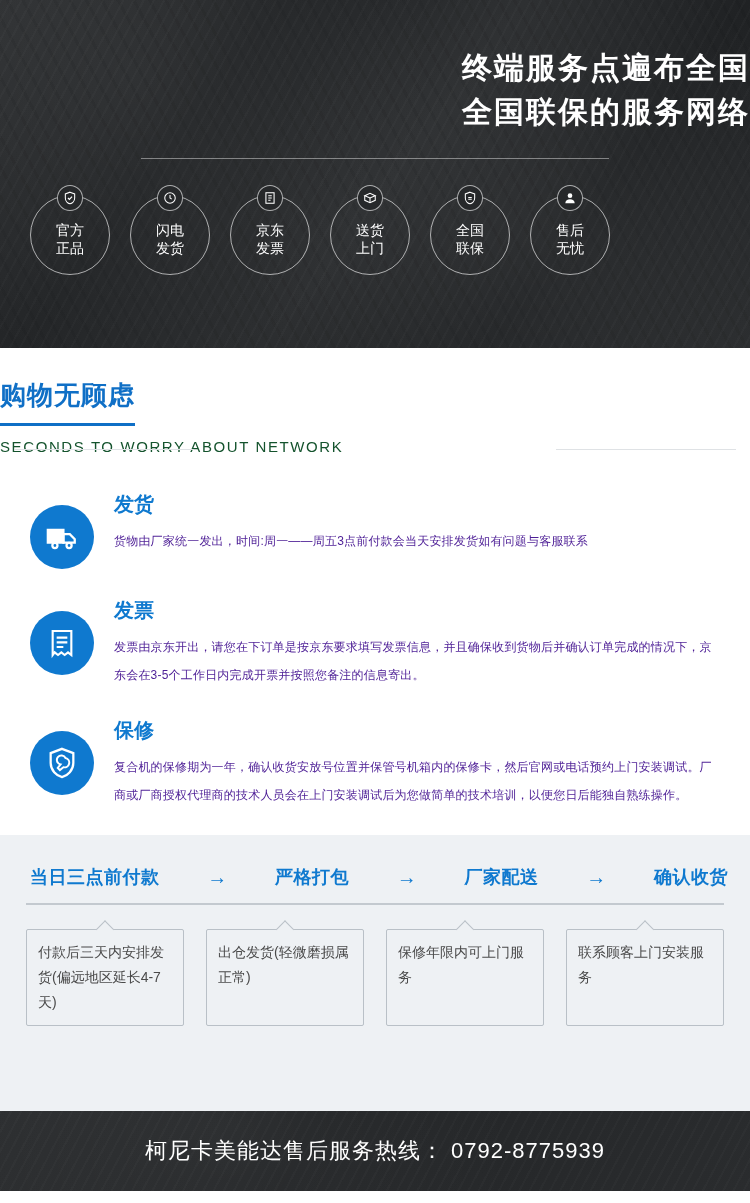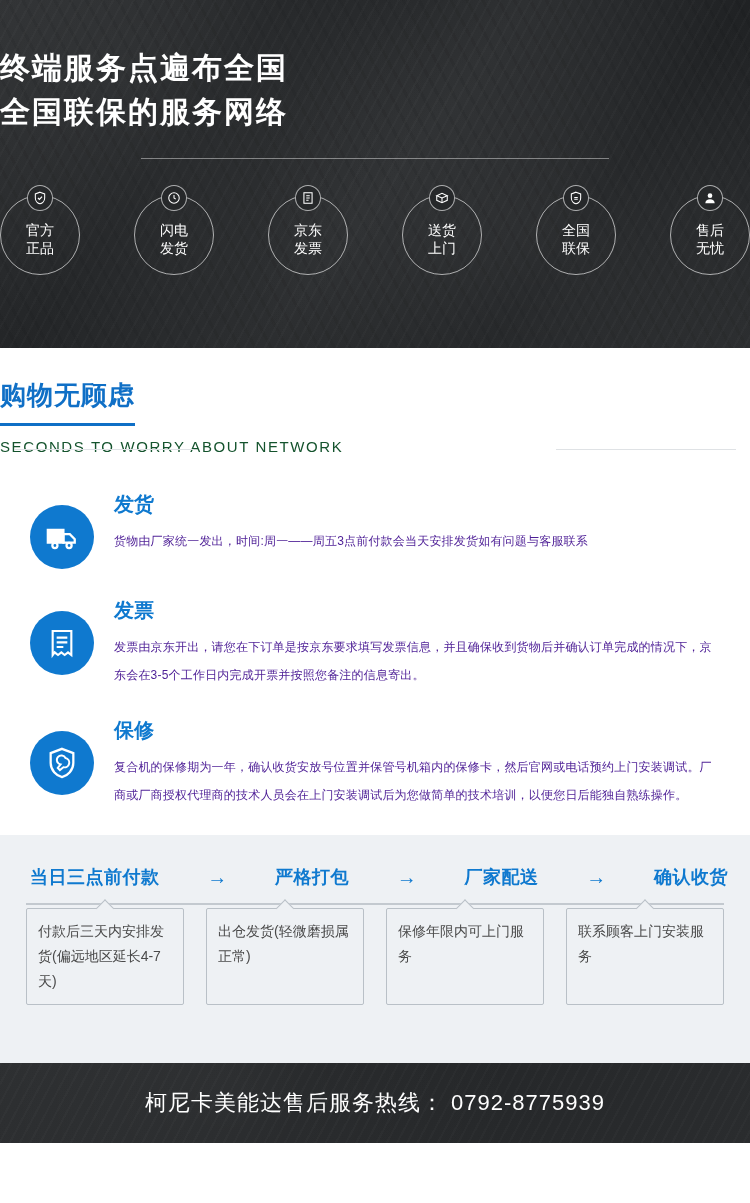--- a/index.html
+++ b/index.html
@@ -21,41 +21,42 @@
     overflow: hidden;
   }
   .hero::before {
     content: "";
     position: absolute; inset: 0;
     background:
       repeating-linear-gradient(118deg, rgba(255,255,255,.022) 0 2px, rgba(0,0,0,0) 2px 9px),
       repeating-linear-gradient(62deg, rgba(0,0,0,.05) 0 3px, rgba(255,255,255,0) 3px 14px);
     opacity: .9;
   }
-  .hero-inner { position: relative; z-index: 2; text-align: left; }
+  .hero-inner { position: relative; z-index: 2; text-align: right; }
   .hero-title {
     color: #ffffff;
     font-size: 30px;
     font-weight: bold;
     letter-spacing: 2px;
     line-height: 44px;
     padding-top: 46px;
   }
   .hero-rule {
     width: 468px; height: 1px;
     background: rgba(255,255,255,.42);
     margin: 24px auto 0;
   }
 
   .badges {
     position: relative; z-index: 2;
     display: flex;
-    justify-content: space-between;
+    justify-content: flex-start;
     gap: 20px;
     margin-top: 36px;
+    padding-left: 30px;
   }
   .badge {
     width: 80px; height: 80px;
     border: 1px solid rgba(255,255,255,.62);
     border-radius: 50%;
     color: #ffffff;
     display: flex;
     flex-direction: column;
     align-items: center;
     justify-content: center;
@@ -132,21 +133,21 @@
     font-size: 12px;
     line-height: 28px;
     letter-spacing: .2px;
   }
 
   
   .flow {
     margin-top: 12px;
     background: #eef1f4;
     padding: 30px 22px 26px 22px;
-    height: 228px;
+    height: 276px;
   }
   .flow-steps {
     display: flex;
     align-items: center;
     padding-left: 8px;
     gap: 0;
   }
   .flow-step {
     color: #0f79cf;
     font-size: 18px;
@@ -163,21 +164,21 @@
   }
   .flow-line {
     height: 2px;
     background: #c3c9cf;
     margin: 14px 4px 0 4px;
     position: relative;
   }
   .flow-cards {
     display: flex;
     gap: 22px;
-    margin-top: 3px;
+    margin-top: 24px;
     padding: 0 4px;
   }
   .flow-card {
     flex: 1;
     border: 1px solid #b9c0c7;
     background: transparent;
     border-radius: 2px;
     min-height: 78px;
     padding: 10px 11px;
     color: #4a4a4a;

